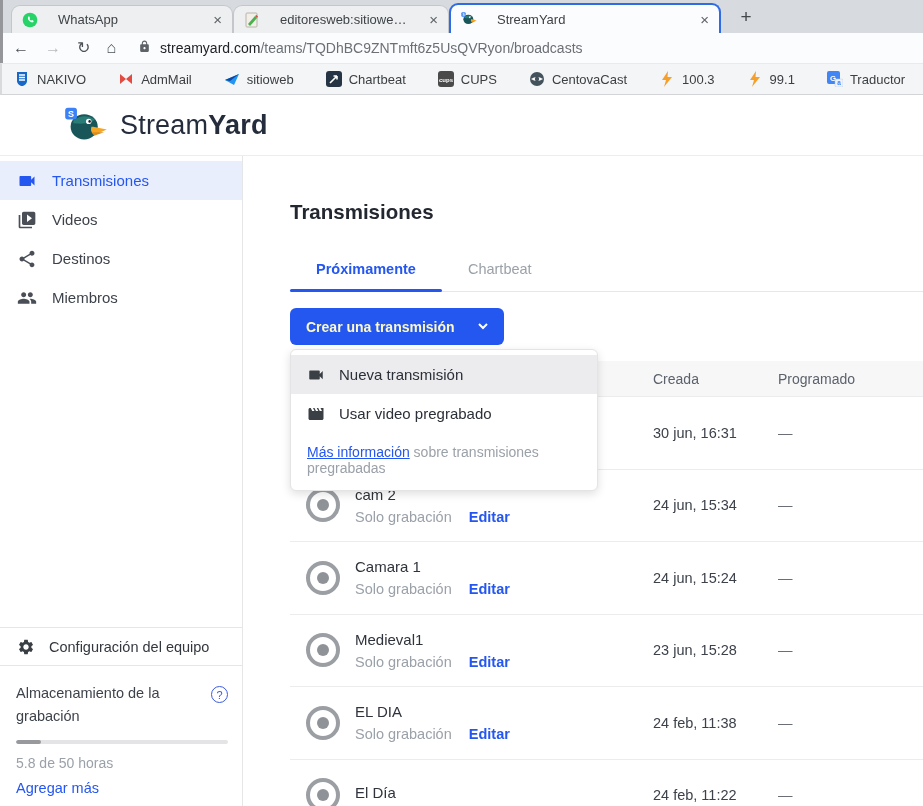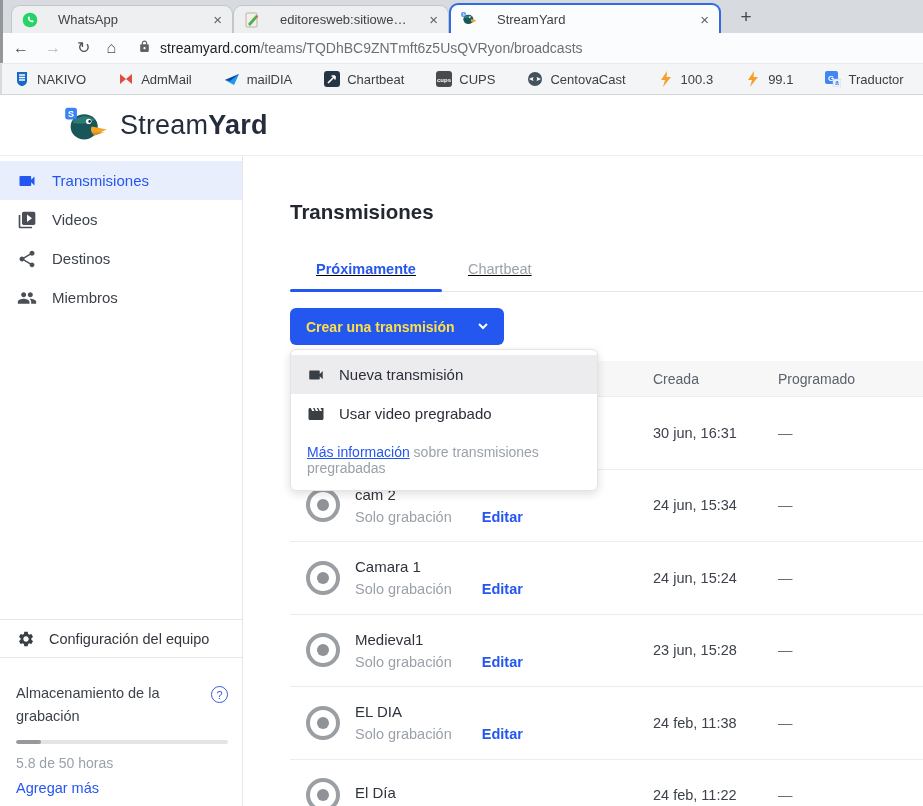--- a/index.html
+++ b/index.html
@@ -51,42 +51,42 @@
   .nav-item { height:39px; display:flex; align-items:center; padding-left:17px;
     font-size:15px; color:#3e434b; cursor:default; }
   .nav-item svg { width:20px; height:20px; margin-right:15px; fill:#4a4f57; }
   .nav-item.active { background:#e9eefc; color:#2456f0; }
   .nav-item.active svg { fill:#2456f0; }
 
   .sidebar-bottom { margin-top:auto; }
   .settings-row { height:38px; display:flex; align-items:center; padding-left:17px;
     border-top:1px solid #e5e6e8; font-size:14.5px; color:#33373e; }
   .settings-row svg { width:18px; height:18px; margin-right:14px; fill:#3a3f45; }
-  .storage { border-top:1px solid #e5e6e8; padding:24px 14px 10px 16px; }
+  .storage { border-top:1px solid #e5e6e8; padding:16px 14px 10px 16px; }
   .storage-head { display:flex; justify-content:space-between; align-items:flex-start; }
   .storage-title { font-size:14.5px; line-height:1.55; color:#3e434b; max-width:168px; }
   .help { width:17px; height:17px; border:1.5px solid #3b5bdb; border-radius:50%; color:#3b5bdb;
     font-size:11px; display:flex; align-items:center; justify-content:center; margin-top:4px; }
   .progress { margin-top:13px; height:4px; background:#e4e4e6; border-radius:2px; overflow:hidden; }
   .progress-fill { height:100%; background:#97999d; border-radius:2px; }
   .usage { margin-top:11px; font-size:14px; color:#9ba1a9; }
   .addmore { margin-top:9px; font-size:14.5px; color:#2456f0; cursor:pointer; }
 
   
   .main { flex:1; padding-left:47px; position:relative; overflow:hidden; }
   .page-title { margin-top:44px; font-size:20.5px; font-weight:700; color:#23272f; }
-  .tabs { margin-top:37px; display:flex; border-bottom:1px solid #e7e7e9;text-decoration:underline; }
+  .tabs { margin-top:37px; display:flex; border-bottom:1px solid #e7e7e9; }
   .mtab { padding:0 26px 14px; font-size:14.5px; color:#9ba1a9; position:relative; cursor:default; }
   .mtab.active { color:#2456f0; font-weight:600; }
   .mtab.active::after { content:""; position:absolute; left:0; right:0; bottom:-1px; height:3px;
     background:#2456f0; border-radius:2px; }
 
   .create-wrap { margin-top:16px; position:relative; z-index:20; display:inline-block; }
   .create-btn { height:37px; display:inline-flex; align-items:center; gap:23px; padding:0 16px;
-    background:#2456f0; color:#fde047; font-size:14px; font-weight:700; border:none;
+    background:#2456f0; color:#fef9c3; font-size:14px; font-weight:700; border:none;
     border-radius:6px; font-family:inherit; cursor:pointer; }
   .dropdown { position:absolute; top:41px; left:0; width:308px; background:#fff;
     border:1px solid #e4e4e6; border-radius:6px; box-shadow:0 3px 10px rgba(0,0,0,.13);
     padding-top:5px; overflow:hidden; }
   .dd-item { height:39px; display:flex; align-items:center; padding:0 16px; gap:14px;
     font-size:15px; color:#2b2f37; cursor:default; }
   .dd-item.hover { background:#ececee; }
   .dd-item svg { width:18px; height:18px; fill:#3a3f45; flex:none; }
   .dd-info { padding:11px 16px 14px; font-size:14px; color:#9ba1a9; }
   .dd-info a { color:#2456f0; text-decoration:underline; cursor:pointer; }
@@ -98,21 +98,21 @@
   .c-created { width:125px; flex:none; font-size:14.5px; color:#3c414a; }
   .c-sched { width:145px; flex:none; font-size:14.5px; color:#6a6f77; }
   .thead .c-created, .thead .c-sched { font-size:14px; color:#5c626b; }
   .trow { height:72.5px; display:flex; align-items:center; border-bottom:1px solid #ececee; }
   .rec { width:34px; height:34px; border:4px solid #9b9fa3; border-radius:50%;
     position:relative; flex:none; }
   .rec::after { content:""; position:absolute; inset:0; margin:auto; width:12px; height:12px;
     border-radius:50%; background:#8f9397; }
   .rowtext { margin-left:15px; min-width:0; }
   .rtitle { font-size:15px; color:#2f333b; }
-  .rsub { margin-top:6px; display:flex; gap:30px; font-size:14.5px; }
+  .rsub { margin-top:6px; display:flex; gap:17px; font-size:14.5px; }
   .rsub .sub { color:#9ba1a9; }
   .rsub .edit { color:#2456f0; font-weight:600; cursor:pointer; }
 </style>
 </head>
 <body>
 
 <div id="screen">
 
   <div class="tabstrip">
     <div class="tab t1">
@@ -176,21 +176,21 @@
           <polygon points="2,3 8,8 2,13" fill="#e14b42"></polygon>
           <polygon points="14,3 8,8 14,13" fill="#e14b42"></polygon>
         </svg>
       <span>AdmMail</span>
     </div>
     <div class="bm">
       <svg viewBox="0 0 16 16">
           <polygon points="1,9 15,3 10,14" fill="#2196f3"></polygon>
           <polygon points="1,9 15,3 6,10" fill="#0d47a1"></polygon>
         </svg>
-      <span>mailDIA</span>
+      <span>sitioweb</span>
     </div>
     <div class="bm">
       <svg viewBox="0 0 16 16">
           <rect width="16" height="16" rx="3" fill="#263545"></rect>
           <path d="M4 12 L11 5 M11 5 H7.5 M11 5 V8.5" stroke="#fff" stroke-width="1.6" fill="none"></path>
         </svg>
       <span>Chartbeat</span>
     </div>
     <div class="bm">
       <svg viewBox="0 0 16 16">

